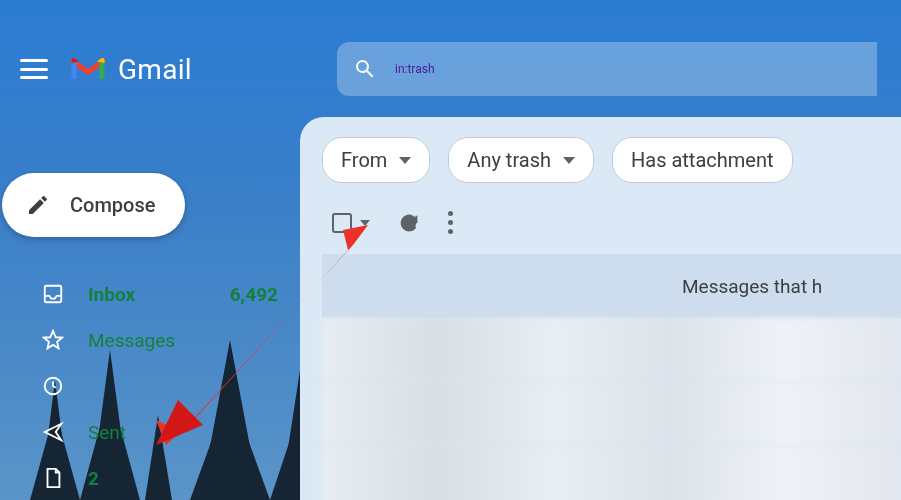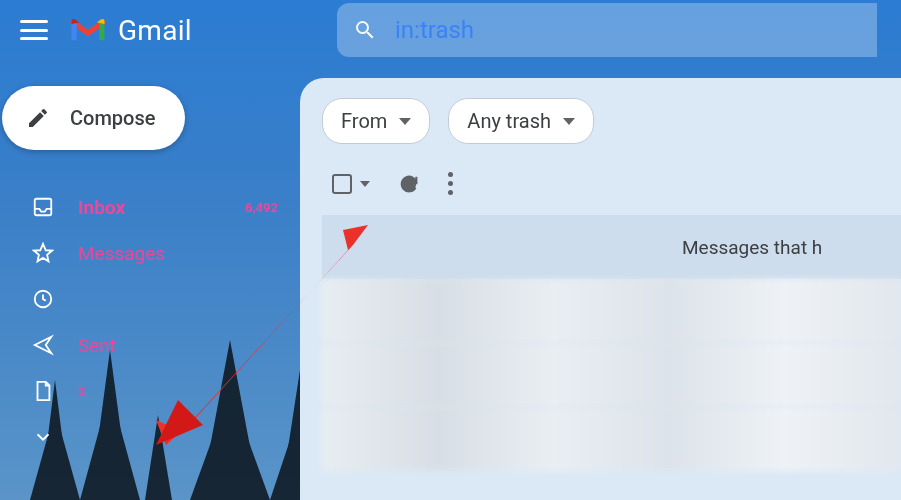--- a/index.html
+++ b/index.html
@@ -18,20 +18,21 @@
   }
   .trees svg { width: 100%; height: 100%; }
 
   .header {
     display: flex;
     align-items: center;
     height: 60px;
     padding: 0 10px 0 20px;
     position: relative;
     z-index: 2;
+    margin-top: 39px;
   }
   .hamburger {
     width: 28px; height: 20px;
     display: flex; flex-direction: column; justify-content: space-between;
     cursor: pointer;
     margin-right: 22px;
   }
   .hamburger span { display:block; height:3px; background:#fff; border-radius:2px; }
   .logo {
     display: flex; align-items: center; gap: 12px;
@@ -47,48 +48,49 @@
     max-width: 540px;
     height: 54px;
     background: rgba(255,255,255,0.28);
     border-radius: 12px 0 0 12px;
     display:flex; align-items:center;
     padding: 0 16px;
     gap: 18px;
     margin-left: 145px;
   }
   .search-bar svg { fill:#fff; opacity:0.95; }
-  .search-text { color:#3b82f6; font-size:24px; }
+  .search-text { color:#4c1d95; font-size:12px; }
 
   .layout { display:flex; position:relative; z-index:2; height: calc(500px - 60px); }
   .sidebar { width: 300px; padding-top: 26px; }
   .compose-btn {
     background:#fff; color:#3c4043;
     border-radius: 40px;
     padding: 20px 30px 20px 24px;
     display:inline-flex; align-items:center; gap: 20px;
     font-size: 20px; font-weight:500;
     margin-left: 2px;
     box-shadow: 0 2px 6px rgba(0,0,0,0.25);
     cursor:pointer;
+    margin-top:48px;
   }
   .nav { margin-top: 34px; }
   .nav-item {
     display:flex; align-items:center;
     height: 46px;
-    padding: 0 22px 0 32px;
-    color:#ec4899; font-size:19px;
+    padding: 0 22px 0 42px;
+    color:#15803d; font-size:19px;
     cursor:pointer;
     gap: 24px;
   }
   .nav-item .icon { width:22px; height:22px; display:flex; align-items:center; justify-content:center; flex-shrink:0; }
   .nav-item .icon svg { stroke:#fff; fill:none; stroke-width:2; }
   .nav-item.bold { font-weight:700; }
   .nav-item .label { flex:1; }
-  .nav-item .count { font-size:13px; font-weight:700; }
+  .nav-item .count { font-size:19px; font-weight:700; }
 
   .main {
     flex:1; background:#dbe9f6; border-radius: 24px 0 0 0;
     margin-top: 18px;
     padding: 20px 0 0 22px;
     position:relative;
     overflow:hidden;
   }
   .chips { display:flex; gap:18px; }
   .chip {
@@ -245,20 +247,23 @@
   <div class="main">
     <div class="chips">
       <div class="chip">
         <span>From</span>
           <span class="tri"></span>
       </div>
       <div class="chip">
         <span>Any trash</span>
           <span class="tri"></span>
       </div>
+      <div class="chip">
+        <span>Has attachment</span>
+      </div>
     </div>
 
     <div class="toolbar">
       <div class="check-combo">
         <div class="checkbox"></div>
         <div class="small-tri"></div>
       </div>
       <div class="tool-icon">
         <svg viewBox="0 0 24 24" width="22" height="22" fill="none" stroke="#5f6368" stroke-width="2.3">
             <path d="M20 11A8 8 0 1 0 19 16"></path>

